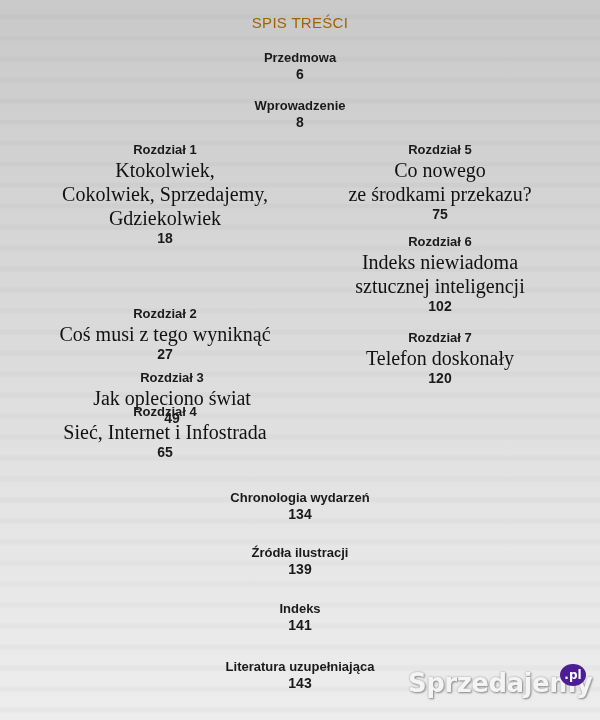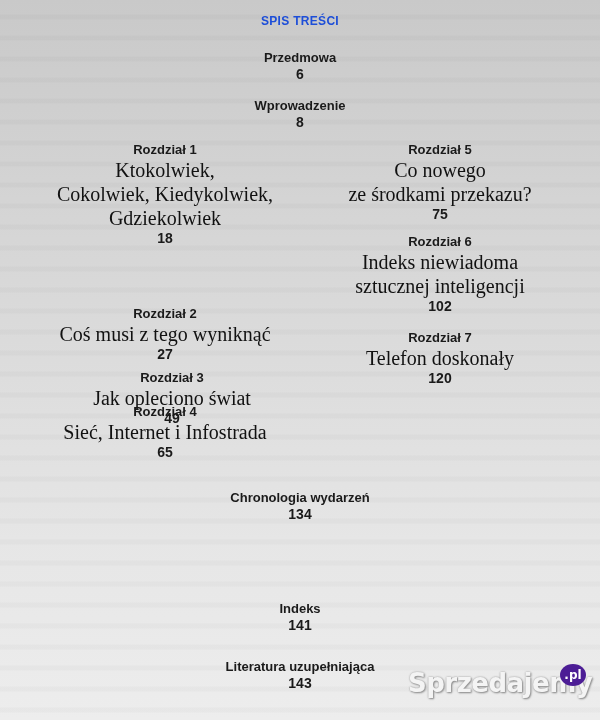--- a/index.html
+++ b/index.html
@@ -20,21 +20,21 @@
       font-family: "Liberation Sans", sans-serif; font-weight: bold; font-size: 13px;
       line-height: 16px; color: #1a1a1a;
     }
     .title {
       font-family: "Liberation Serif", serif; font-size: 20px; line-height: 24px; color: #111;
     }
     .page-num {
       font-family: "Liberation Sans", sans-serif; font-weight: bold; font-size: 14px; line-height: 17px; color: #1a1a1a;
     }
     .heading {
-      font-family: "Liberation Sans", sans-serif; font-weight: bold; font-size: 12px; letter-spacing: 0.3px; color: #1d4ed8;
+      font-family: "Liberation Sans", sans-serif; font-weight: normal; font-size: 15px; letter-spacing: 0.3px; color: #a16207;
     }
     .watermark {
       position: absolute; left: 408px; top: 668px;
       font-family: "DejaVu Sans", sans-serif; font-weight: bold; font-size: 26px; color: #f4f4f4;
       text-shadow: 0 0 2px #999, 1px 1px 2px #888;
       letter-spacing: -0.5px;
     }
     .wm-badge {
       position: absolute; left: 560px; top: 664px; width: 26px; height: 22px; border-radius: 50%;
       background: #4c1d95; color: #fff; font-family: "DejaVu Sans", sans-serif; font-weight: bold; font-size: 12px;
@@ -55,21 +55,21 @@
   </div>
 
   <div class="block" style="left:200px; width:200px; top:98px;">
     <div class="label">Wprowadzenie</div>
     <div class="page-num">8</div>
   </div>
 
   <div class="block" style="left:20px; width:290px; top:142px;">
     <div class="label">Rozdział 1</div>
     <div class="title">Ktokolwiek,</div>
-    <div class="title">Cokolwiek, Kiedykolwiek,</div>
+    <div class="title">Cokolwiek, Sprzedajemy,</div>
     <div class="title">Gdziekolwiek</div>
     <div class="page-num">18</div>
   </div>
 
   <div class="block" style="left:20px; width:290px; top:258px;margin-top:48px;">
     <div class="label">Rozdział 2</div>
     <div class="title">Coś musi z tego wyniknąć</div>
     <div class="page-num">27</div>
   </div>
 
@@ -103,20 +103,24 @@
     <div class="label">Rozdział 7</div>
     <div class="title">Telefon doskonały</div>
     <div class="page-num">120</div>
   </div>
 
   <div class="block" style="left:150px; width:300px; top:490px;">
     <div class="label">Chronologia wydarzeń</div>
     <div class="page-num">134</div>
   </div>
 
+  <div class="block" style="left:150px; width:300px; top:545px;">
+    <div class="label">Źródła ilustracji</div>
+    <div class="page-num">139</div>
+  </div>
 
   <div class="block" style="left:150px; width:300px; top:601px;">
     <div class="label">Indeks</div>
     <div class="page-num">141</div>
   </div>
 
   <div class="block" style="left:150px; width:300px; top:659px;">
     <div class="label">Literatura uzupełniająca</div>
     <div class="page-num">143</div>
   </div>

